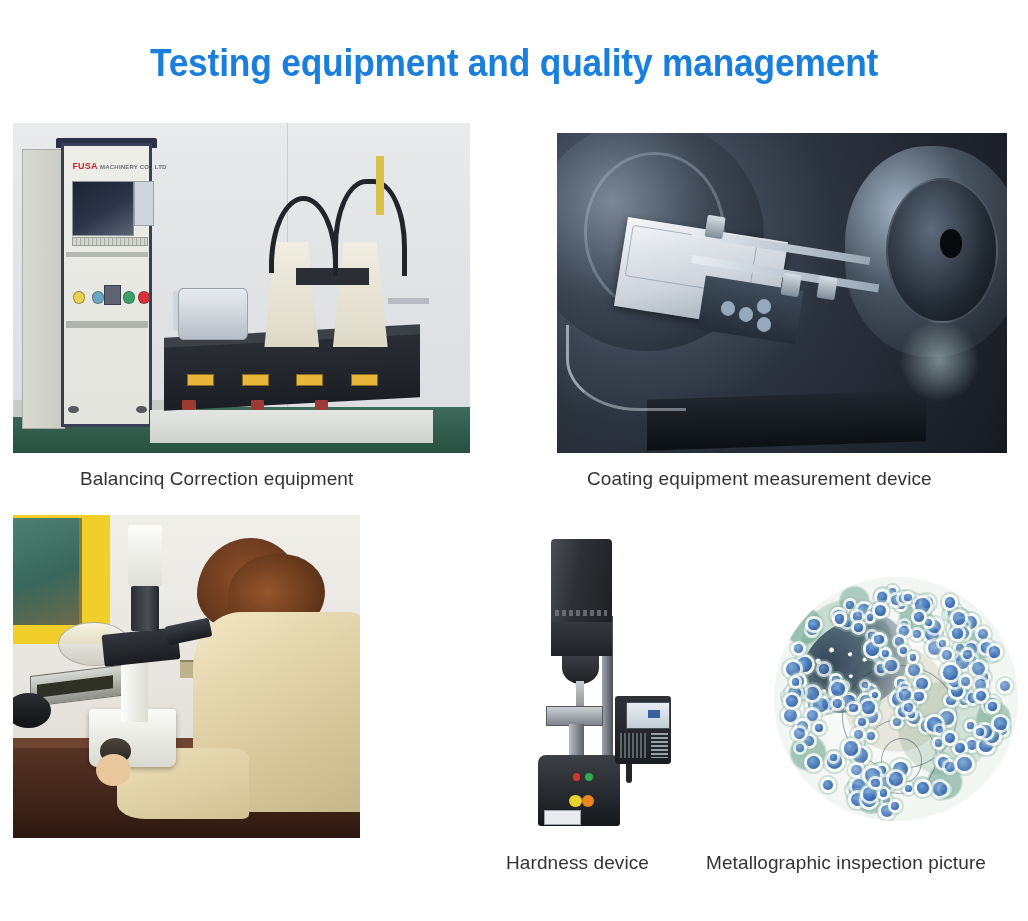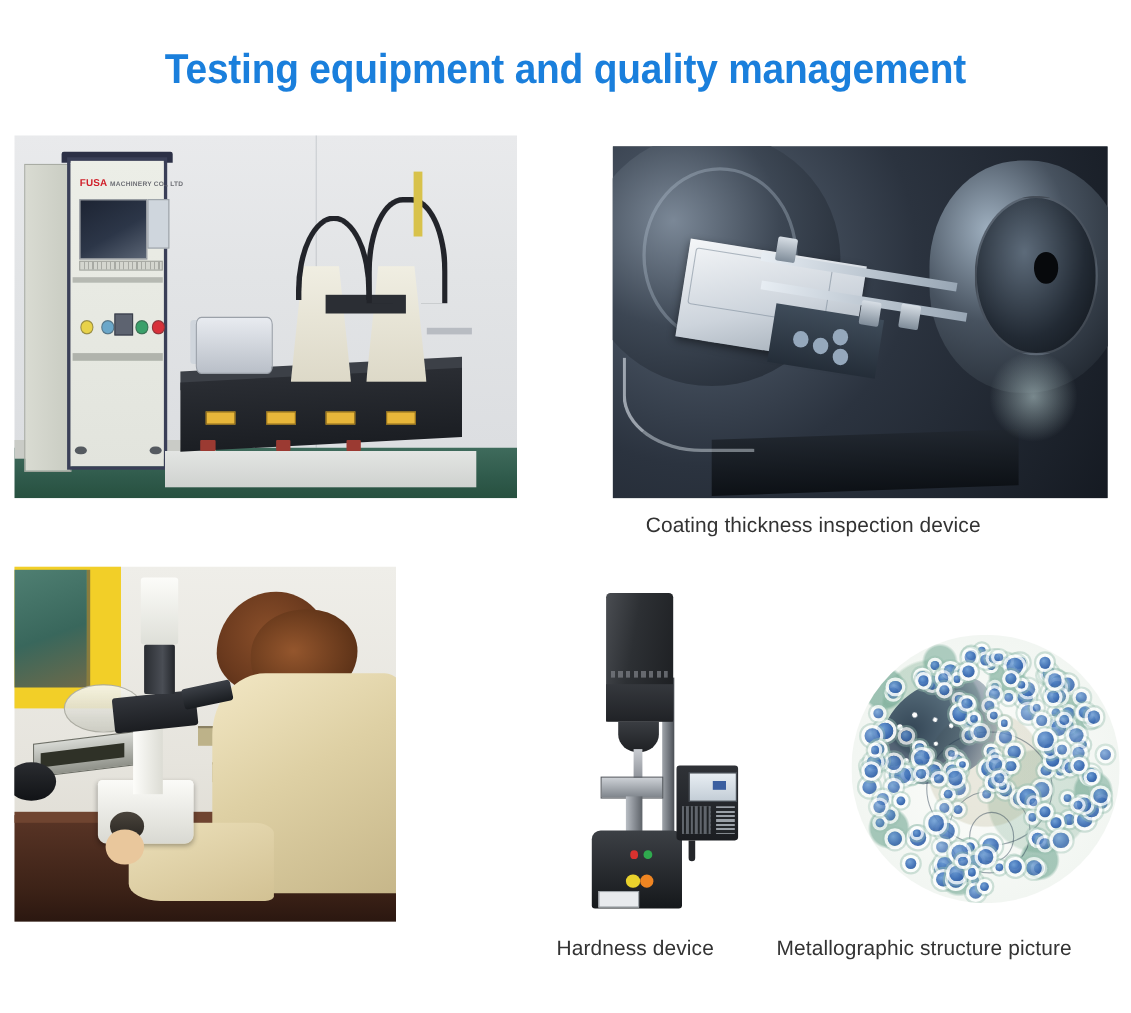--- a/index.html
+++ b/index.html
@@ -609,20 +609,21 @@
       <div class="frame-a"></div>
       <div class="frame-b"></div>
       <div class="bracket"></div>
       <div class="arc-a"></div>
       <div class="arc-b"></div>
       <div class="rod"></div>
       <div class="spindle"></div>
     </div>
   </div>
 
+  <div class="caption" id="cap-balancing" style="left:80px; top:468px;">Balancinq Correction equipment</div>
 
   <div class="photo" id="photo-coating">
     <div class="scene">
       <div class="bgdark"></div>
       <div class="drum"></div>
       <div class="drum-ring"></div>
       <div class="chuck"></div>
       <div class="chuck-face"></div>
       <div class="chuck-hole"></div>
       <div class="bar-dark"></div>
@@ -637,21 +638,21 @@
       <div class="probe p1"></div>
       <div class="probe p2"></div>
       <div class="nut n1"></div>
       <div class="nut n2"></div>
       <div class="nut n3"></div>
       <div class="cable"></div>
       <div class="glint"></div>
     </div>
   </div>
 
-  <div class="caption" id="cap-coating" style="left:587px; top:468px;">Coating thickness inspection device</div>
+  <div class="caption" id="cap-coating" style="left:587px; top:468px;">Coating equipment measurement device</div>
 
   <div class="photo" id="photo-metalloscope">
     <div class="scene">
       <div class="room"></div>
       <div class="window-frame"></div>
       <div class="window-glass"></div>
       <div class="shelf"></div>
       <div class="shelf2"></div>
       <div class="bench"></div>
       <div class="bench-edge"></div>
@@ -902,15 +903,15 @@
           <div class="nodule" style="left: 76.8226%; top: 41.1645%; width: 3.58292%; height: 3.58292%; opacity: 0.8;"></div>
           <div class="nodule" style="left: 87.931%; top: 28.4716%; width: 4.69361%; height: 4.69361%; opacity: 0.87;"></div>
           <div class="nodule" style="left: 13.9424%; top: 17.0286%; width: 4.73862%; height: 4.73862%; opacity: 0.89;"></div>
           <div class="nodule" style="left: 77.2853%; top: 29.7226%; width: 3.87968%; height: 3.87968%; opacity: 0.82;"></div>
           <div class="nodule" style="left: 7.32558%; top: 41.5772%; width: 3.06601%; height: 3.06601%; opacity: 0.87;"></div>
           <div class="nodule" style="left: 90.1895%; top: 57.5449%; width: 5.16944%; height: 5.16944%; opacity: 0.84;"></div>
         </div>
     </div>
   </div>
 
-  <div class="caption" id="cap-metallographic" style="left:706px; top:852px;">Metallographic structure picture</div>
+  <div class="caption" id="cap-metallographic" style="left:706px; top:852px;">Metallographic inspection picture</div>
 
 </div>
 
 </body></html>

